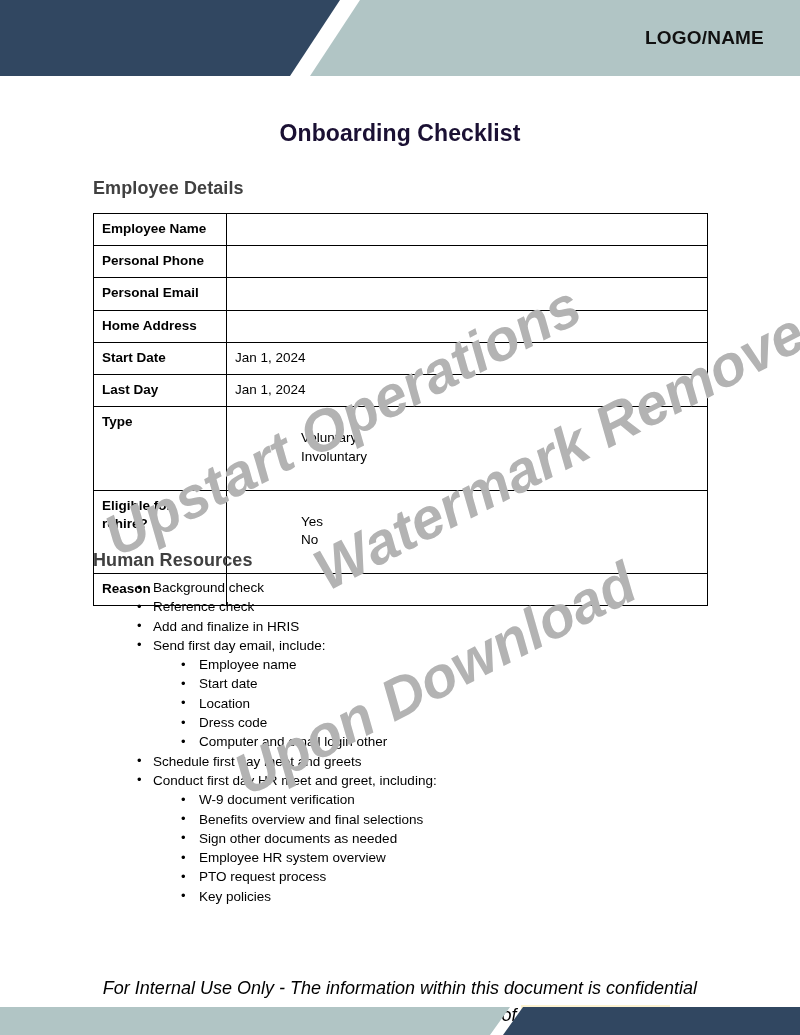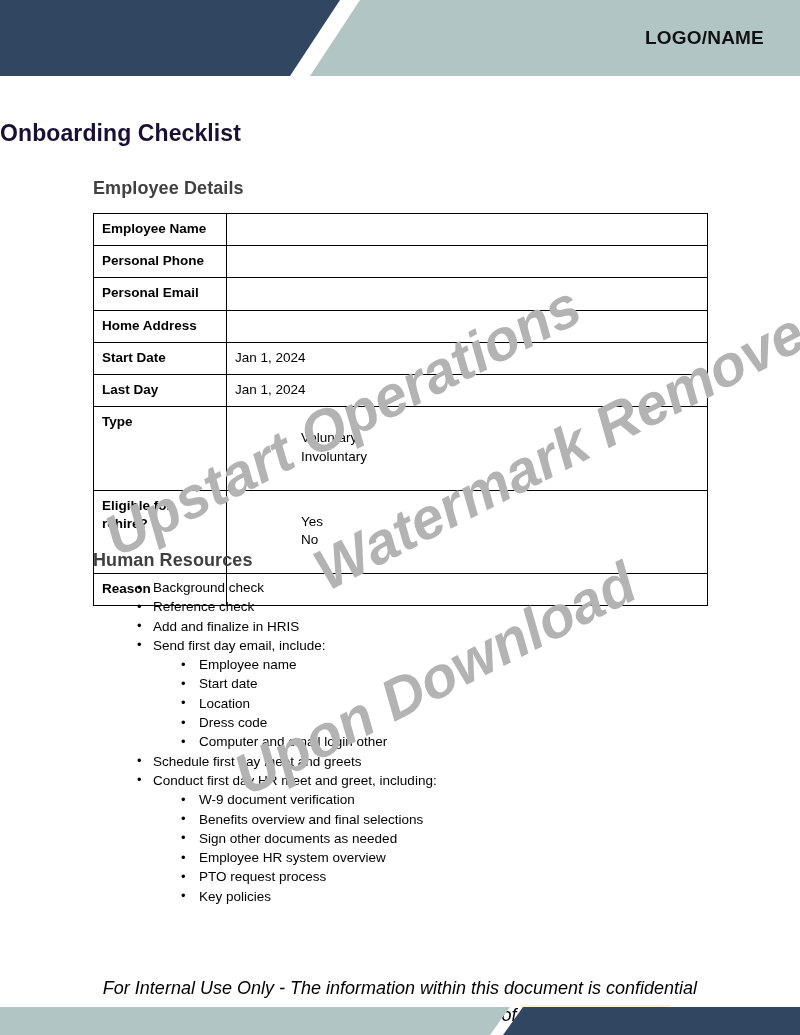--- a/index.html
+++ b/index.html
@@ -68,20 +68,21 @@
     width: 800px; height: 28px;
     background: #314761;
     clip-path: polygon(523px 0, 800px 0, 800px 100%, 503px 100%);
   }
 
   
   .doc-title {
     position: absolute;
     top: 120px; left: 0;
     width: 800px;
+    text-align: center;
     font-size: 23px;
     font-weight: bold;
     color: #1a1033;
     letter-spacing: .1px;
   }
   .section-heading {
     position: absolute;
     left: 93px;
     font-size: 18px;
     font-weight: bold;

